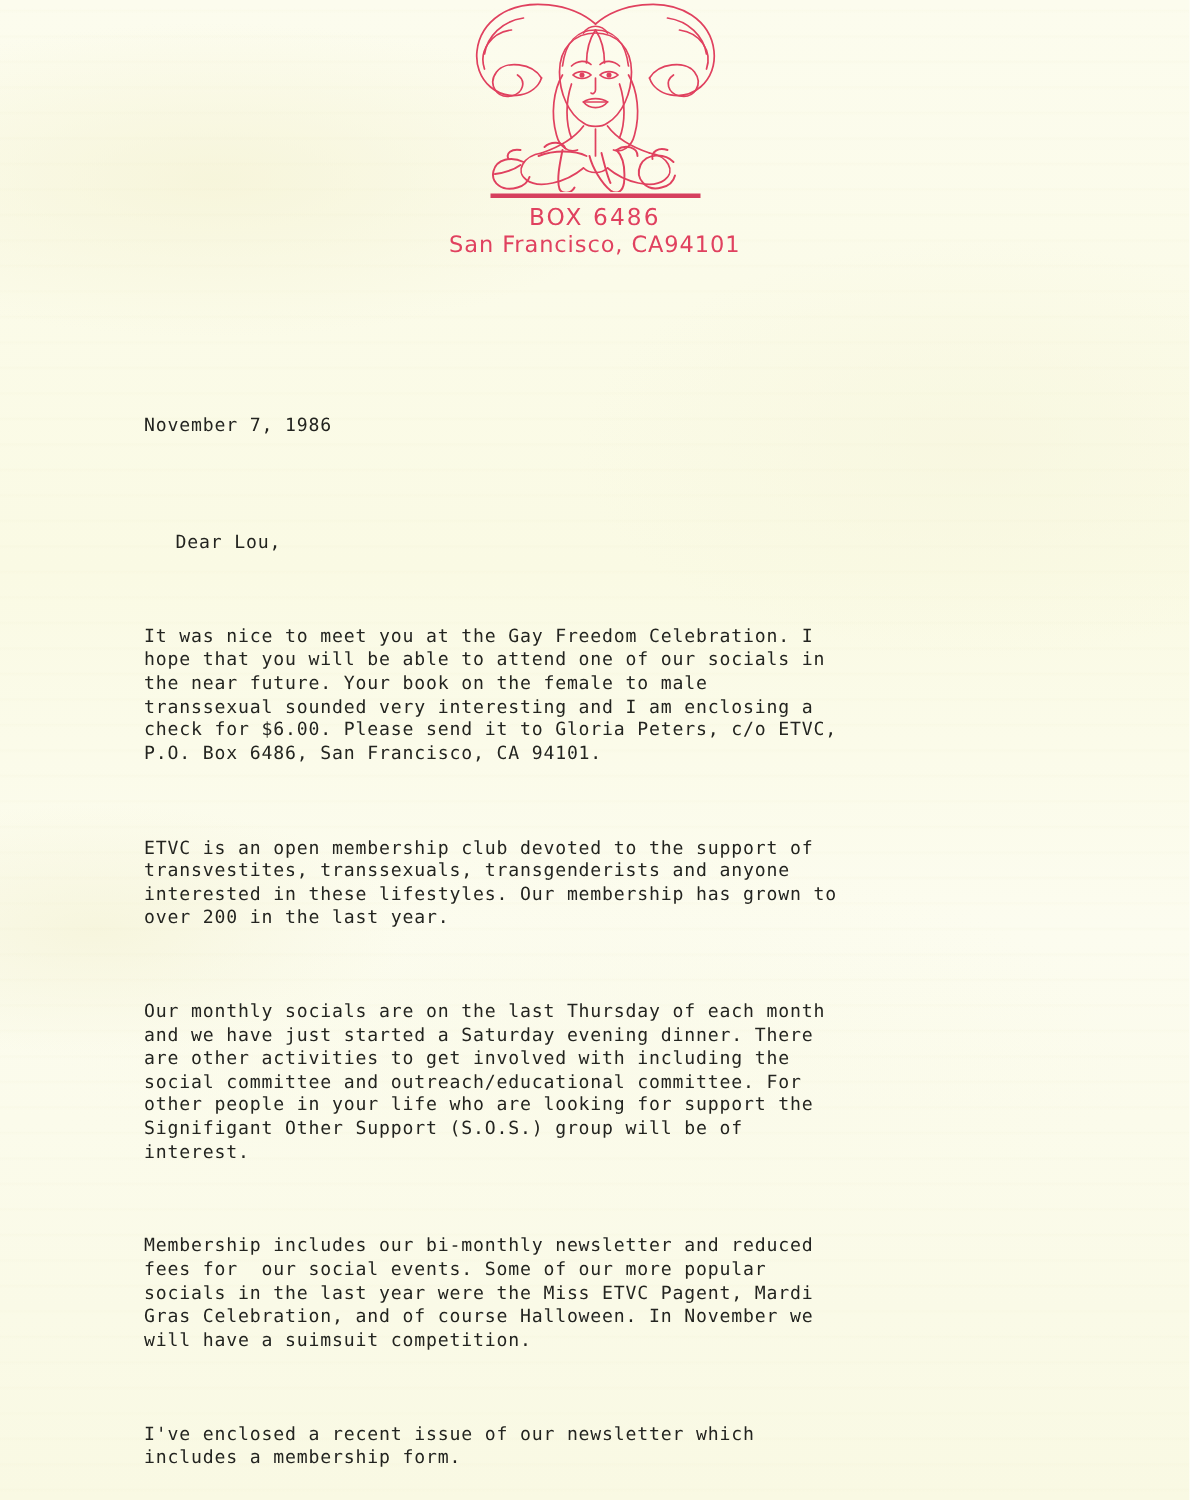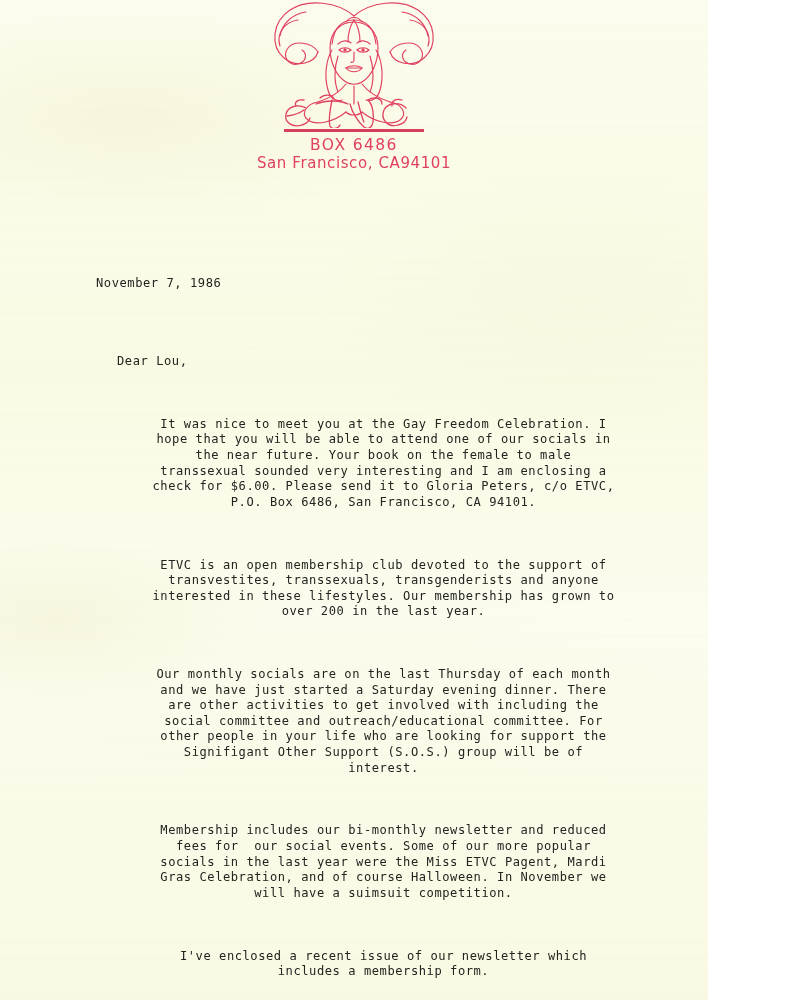--- a/index.html
+++ b/index.html
@@ -6,21 +6,21 @@
   html, body {
     margin: 0;
     padding: 0;
     background: #ffffff;
   }
   body {
     font-family: "DejaVu Sans Mono", monospace;
   }
   .page {
     position: relative;
-    width: 708px;
+    width: 793px;
     height: 1000px;
     background: #fbfbe8;
     overflow: hidden;
   }
   
   .paper-grain {
     position: absolute;
     inset: 0;
     pointer-events: none;
     background:
@@ -85,21 +85,21 @@
     width: 575px;
     color: #232420;
     font-family: "DejaVu Sans Mono", monospace;
     font-size: 12.1px;
     line-height: 15.6px;
     letter-spacing: 0.55px;
     white-space: pre-wrap;
   }
   .date-line { margin: 0 0 31px 0; }
   .salutation { margin: 0 0 16px 0; padding-left: 21px; }
-  .para { margin: 0 0 16px 0; text-align: center; }
+  .para { margin: 0 0 16px 0; }
   .para:last-of-type { margin-bottom: 16px; }
 </style>
 </head>
 <body>
 
 <div class="page">
   <div class="paper-grain"></div>
   <div class="paper-streaks"></div>
 
   <div class="letterhead">

